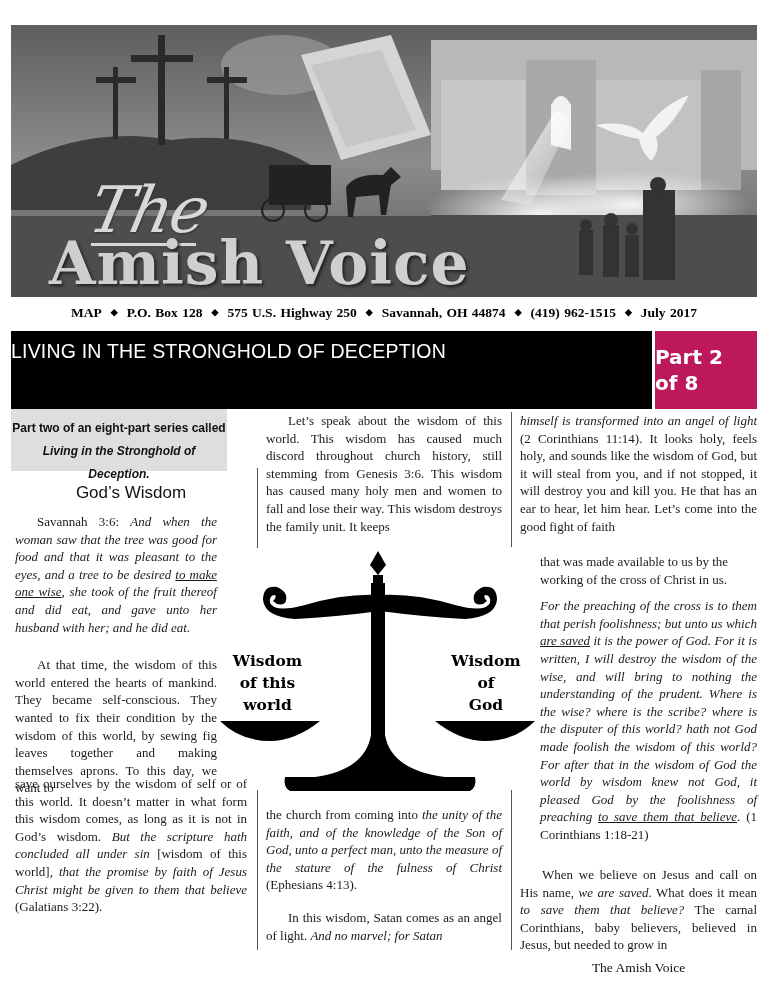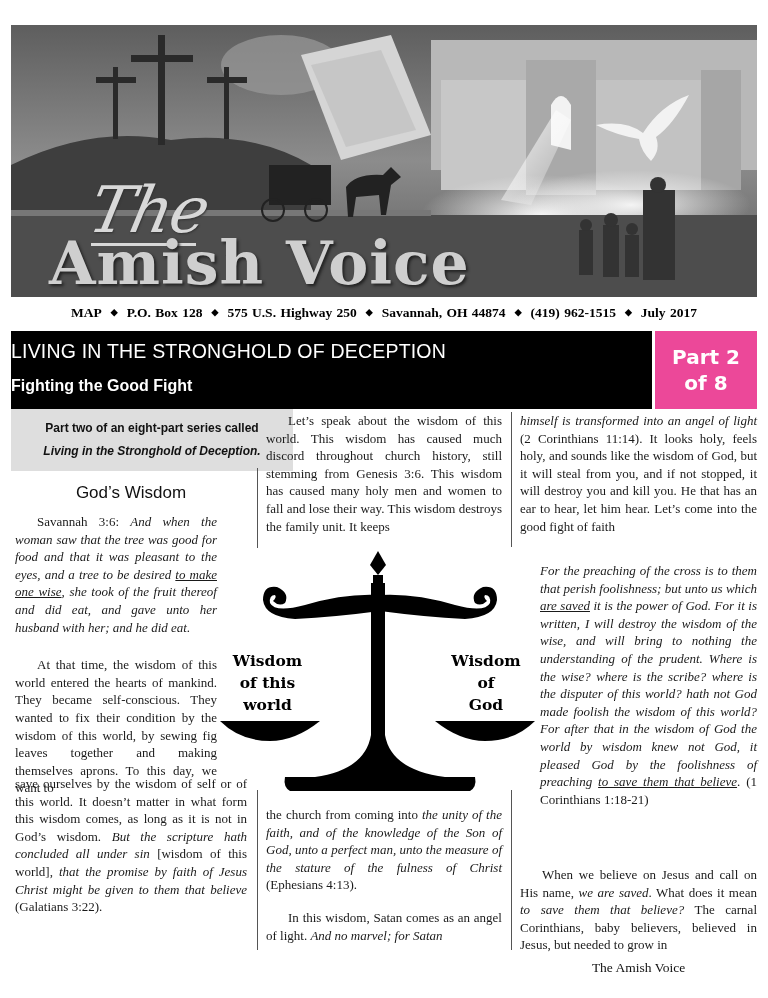--- a/index.html
+++ b/index.html
@@ -45,29 +45,29 @@
   }
   .title-main {
     position: absolute; left: 0; right: 0; top: 9px;
     font-family: "Liberation Sans", sans-serif; font-size: 19.5px; letter-spacing: 0.2px;
   }
   .title-sub {
     position: absolute; left: 0; right: 0; top: 46px;
     font-family: "Liberation Sans", sans-serif; font-size: 16px; font-weight: bold;
   }
   .part-box {
-    position: absolute; left: 655px; top: 331px; width: 102px; height: 78px; background: #ec4899;
-    color: #fff; text-align: center;
+    position: absolute; left: 655px; top: 331px; width: 102px; height: 78px; background: #be185d;
+    color: #fff; text-align: left;
     font-family: "DejaVu Sans", sans-serif; font-weight: bold; font-size: 20px; line-height: 26px;
     padding-top: 13px;
   }
 
   
   .intro-box {
-    position: absolute; left: 11px; top: 409px; width: 282px; height: 62px; background: #dedede;
+    position: absolute; left: 11px; top: 409px; width: 216px; height: 62px; background: #dedede;
     text-align: center; font-family: "Liberation Sans", sans-serif; font-weight: bold; font-size: 12px;
     line-height: 23px; padding-top: 8px; color: #111;
   }
   .intro-box .ital { font-style: italic; }
 
   
   .col {
     position: absolute; font-family: "Liberation Serif", serif; font-size: 13px; line-height: 17.6px;
     text-align: justify; color: #1a1a1a;
   }
@@ -175,21 +175,20 @@
   <div class="masthead-the-underline"></div>
   <div class="masthead-title">Amish Voice</div>
 </div>
 
 <div class="info-line">
   <span>MAP</span><span class="sep">◆</span><span>P.O. Box 128</span><span class="sep">◆</span><span>575 U.S. Highway 250</span><span class="sep">◆</span><span>Savannah, OH 44874</span><span class="sep">◆</span><span>(419) 962-1515</span><span class="sep">◆</span><span>July 2017</span>
 </div>
 
 <div class="title-banner">
   <div class="title-main">LIVING IN THE STRONGHOLD OF DECEPTION</div>
-  <div class="title-sub">Fighting the Good Fight</div>
 </div>
 <div class="part-box">
   <div>Part 2</div>
   <div>of 8</div>
 </div>
 
 <div class="intro-box">
   <div>Part two of an eight-part series called</div>
   <div class="ital">Living in the Stronghold of Deception.</div>
 </div>
@@ -242,19 +241,20 @@
 
 <div class="col col-mid-bottom">
   <p><span>the church from coming into </span><i>the unity of the faith, and of the knowledge of the Son of God, unto a perfect man, unto the measure of the stature of the fulness of Christ</i><span> (Ephesians 4:13).</span></p>
   <p class="indent" style="margin-top:15px;"><span>In this wisdom, Satan comes as an angel of light. </span><i>And no marvel; for Satan</i></p>
 </div>
 
 <div class="col col-right-top">
   <p><i>himself is transformed into an angel of light</i><span> (2 Corinthians 11:14). It looks holy, feels holy, and sounds like the wisdom of God, but it will steal from you, and if not stopped, it will destroy you and kill you. He that has an ear to hear, let him hear. Let’s come into the good fight of faith</span></p>
 </div>
 <div class="col col-right-mid">
+  <p style="text-align:left;">that was made available to us by the working of the cross of Christ in us.</p>
   <p style="margin-top:9px;"><i>For the preaching of the cross is to them that perish foolishness; but unto us which </i><i><u>are saved</u></i><i> it is the power of God. For it is written, I will destroy the wisdom of the wise, and will bring to nothing the understanding of the prudent. Where is the wise? where is the scribe? where is the disputer of this world? hath not God made foolish the wisdom of this world? For after that in the wisdom of God the world by wisdom knew not God, it pleased God by the foolishness of preaching </i><i><u>to save them that believe</u></i><span>. (1 Corinthians 1:18-21)</span></p>
 </div>
 <div class="col col-right-bottom">
   <p class="indent"><span>When we believe on Jesus and call on His name, </span><i>we are saved</i><span>. What does it mean </span><i>to save them that believe?</i><span> The carnal Corinthians, baby believers, believed in Jesus, but needed to grow in</span></p>
 </div>
 
 <div class="footer">The Amish Voice</div>
 
 </body></html>

